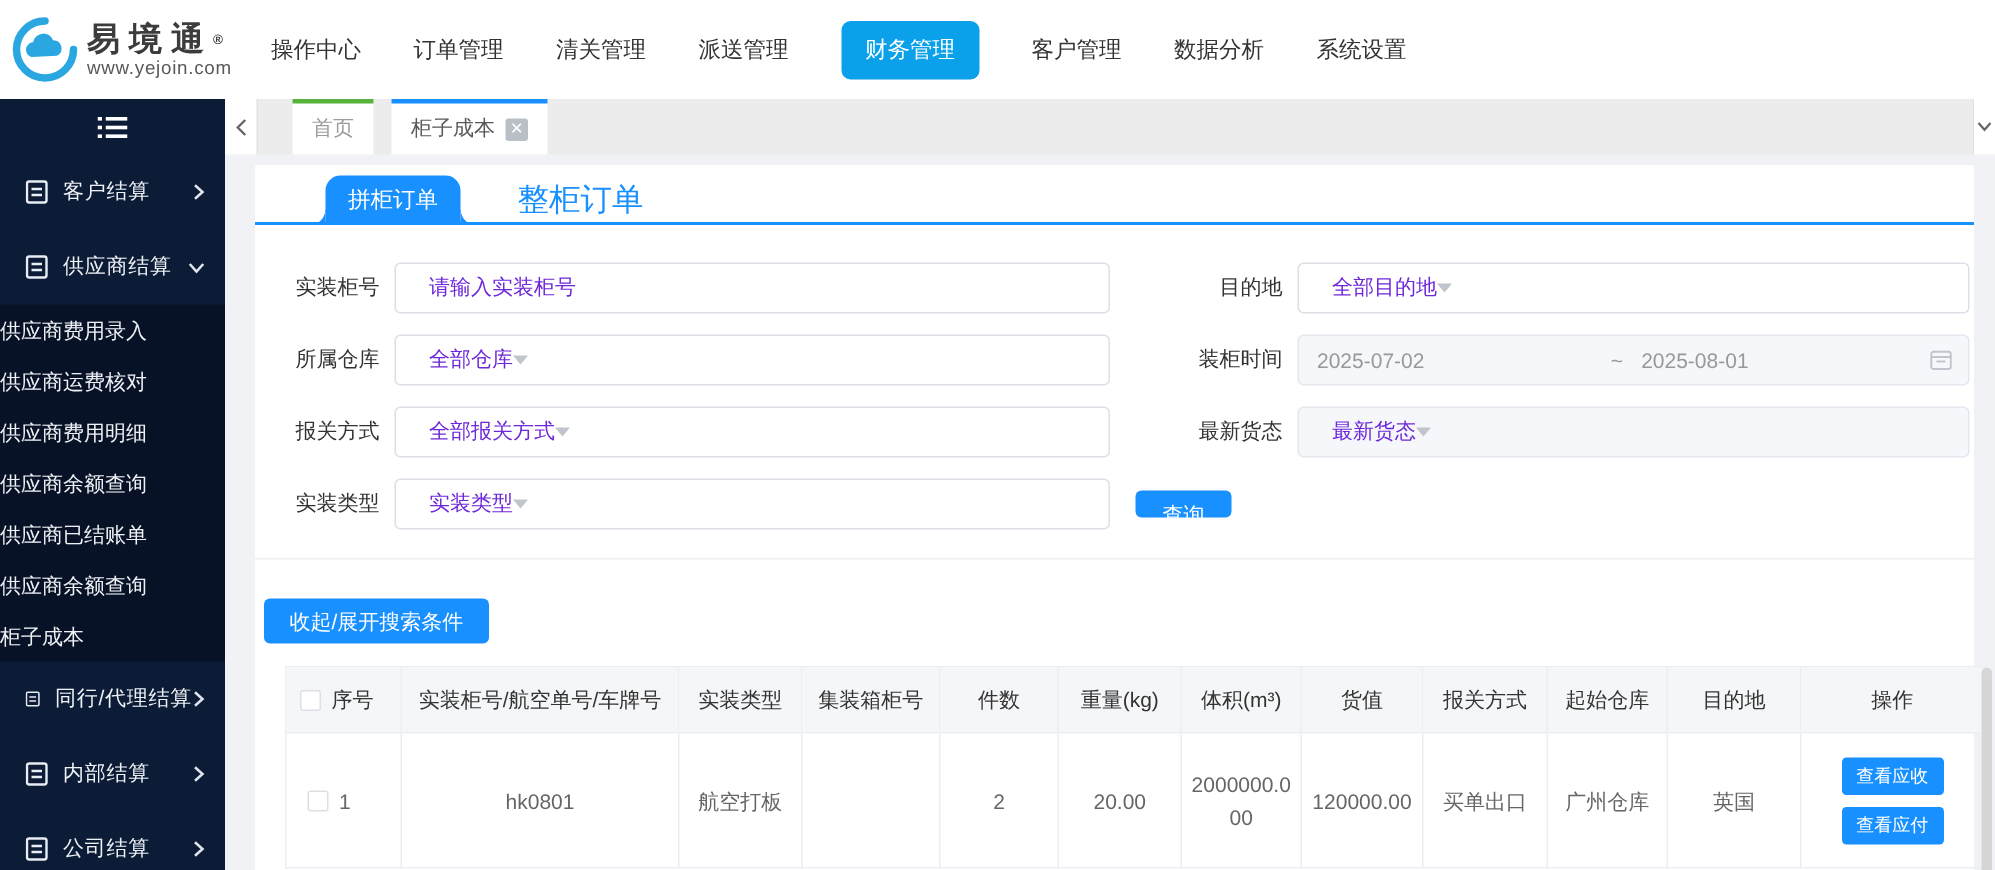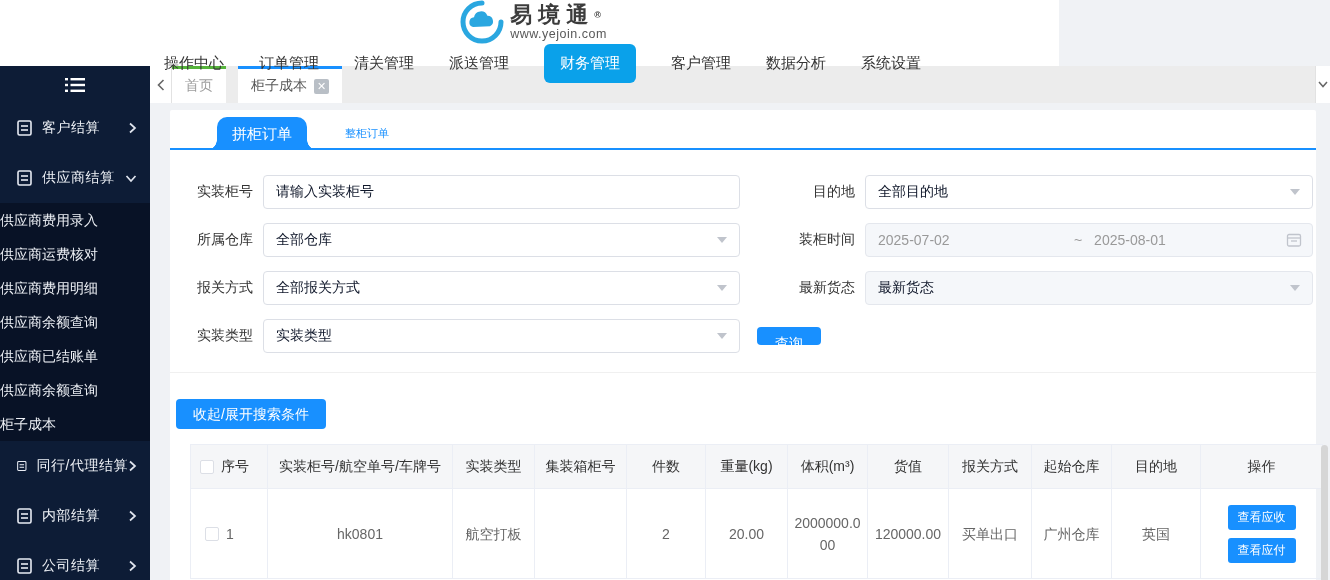--- a/index.html
+++ b/index.html
@@ -1,20 +1,20 @@
 <!DOCTYPE html>
 <html><head>
 <meta charset="utf-8">
 <style>
   * { margin:0; padding:0; box-sizing:border-box; }
   html,body { width:1330px; height:580px; overflow:hidden; }
   body { font-family:"Liberation Sans","DejaVu Sans",sans-serif; background:#f0f2f5; position:relative; }
 
   
-  .header { position:absolute; left:0; top:0; width:1059px; height:66px; background:#fff; display:flex; align-items:center; z-index:5;flex-direction:column; }
+  .header { position:absolute; left:0; top:0; width:1330px; height:66px; background:#fff; display:flex; align-items:center; z-index:5; }
   .logo-wrap { display:flex; align-items:center; padding-left:8px; flex:none; }
   .logo-text { margin-left:6px; }
   .logo-brand { font-size:22px; font-weight:700; color:#3c3c3c; letter-spacing:6px; line-height:24px; }
   .logo-reg { font-size:9px; vertical-align:top; letter-spacing:0; color:#3c3c3c; }
   .logo-url { font-size:12.5px; color:#595959; letter-spacing:.5px; }
   .nav { display:flex; align-items:center; gap:35px; margin-left:26px; }
   .nav-item { font-size:15px; color:#333; cursor:pointer; white-space:nowrap; }
   .nav-item.active { background:#0aa1ea; color:#fff; padding:10px 16px; border-radius:6px; }
   .hdr-right { margin-left:auto; display:flex; align-items:center; gap:13px; padding-right:8px; }
   .lang { font-size:15px; color:#f0a23d; cursor:pointer; }
@@ -31,46 +31,46 @@
   .side-sub { background:#081226; }
   .side-sub-item { height:34px; line-height:34px; font-size:14px; color:#eef1f6; cursor:pointer; white-space:nowrap; }
 
   
   .main { position:absolute; left:150px; top:66px; right:0; bottom:0; background:#f0f2f5; overflow:hidden; }
 
   
   .tabbar { position:relative; height:37px; background:#ececec; display:flex; align-items:stretch; }
   .tb-back { width:22px; background:#fff; border-right:1px solid #e2e2e2; display:flex; align-items:center; justify-content:center; cursor:pointer; }
   .tb-tab { background:#fff; display:flex; align-items:center; padding:0 13px; font-size:14px; border-top:3px solid transparent; cursor:pointer; }
-  .tb-tab.green { margin-left:0; border-top-color:#56b43c; color:#9c9c9c; }
+  .tb-tab.green { margin-left:23px; border-top-color:#56b43c; color:#9c9c9c; }
   .tb-tab.blue { margin-left:12px; border-top-color:#1890ff; color:#585858; gap:7px; }
   .tb-close { width:15px; height:15px; background:#b9bfc6; border-radius:2px; color:#fff; font-size:11px; line-height:15px; text-align:center; cursor:pointer; }
   .tb-more { position:absolute; right:0; top:0; bottom:0; width:15px; background:#fff; border-left:1px solid #e2e2e2; display:flex; align-items:center; justify-content:center; cursor:pointer; }
 
   
   .card { position:absolute; left:20px; top:44px; width:1146px; bottom:-10px; background:#fff; border-radius:2px; }
 
   .order-tabs { height:40px; position:relative; display:flex; align-items:flex-end; padding-left:47px; }
   .ot-underline { position:absolute; left:0; right:0; bottom:0; height:2px; background:#1890ff; }
   .ot-active { position:relative; height:33px; line-height:33px; padding:0 15px; background:#1890ff; color:#fff; font-size:15px; border-radius:10px 10px 0 0; z-index:1; cursor:pointer; }
   .ot-active::before { content:''; position:absolute; left:-10px; bottom:0; width:10px; height:10px;
      background:radial-gradient(circle at 0 0, transparent 9.5px, #1890ff 10px); }
   .ot-active::after { content:''; position:absolute; right:-10px; bottom:0; width:10px; height:10px;
      background:radial-gradient(circle at 100% 0, transparent 9.5px, #1890ff 10px); }
-  .ot-plain { height:33px; line-height:33px; margin-left:23px; padding:0 15px; color:#1890ff; font-size:11px; cursor:pointer; }
+  .ot-plain { height:33px; line-height:33px; margin-left:23px; padding:0 15px; color:#1890ff; font-size:21px; cursor:pointer; }
 
   
   .search { padding-top:25px; }
   .f-row { display:flex; align-items:center; margin-bottom:14px; height:34px; }
   .f-label { width:83px; flex:none; text-align:right; font-size:14px; color:#333; }
   .f-label2 { width:115px; flex:none; text-align:right; font-size:14px; color:#333; }
-  .ctrl { margin-left:10px; height:34px; border:1px solid #dcdfe6; border-radius:4px; background:#fff; display:flex; align-items:center; padding:0 12px; font-size:14px; color:#0f172a; }
+  .ctrl { margin-left:10px; height:34px; border:1px solid #dcdfe6; border-radius:4px; background:#fff; display:flex; align-items:center; padding:0 22px; font-size:14px; color:#6d28d9; }
   .w-left { width:477px; }
   .w-right { width:448px; }
-  .sel { justify-content:space-between; cursor:pointer; }
+  .sel { justify-content:flex-start; cursor:pointer; }
   .caret { width:0; height:0; border-left:5px solid transparent; border-right:5px solid transparent; border-top:6px solid #c0c4cc; flex:none; }
   .gray { background:#f5f7fa; border-color:#e4e7ed; }
   .daterange { padding:0 10px 0 12px; color:#999; }
   .dr-start { flex:1; }
   .dr-sep { color:#999; padding:0 4px; }
   .dr-end { flex:1; padding-left:8px; }
   .btn-primary { margin-left:17px; height:18px; line-height:33px; padding:0 18px; background:#1890ff; color:#fff; font-size:14px; border:none; border-radius:4px; cursor:pointer; }
   .form-divider { margin-top:19px; border-bottom:1px solid #f0f0f0; }
   .btn-toggle { margin:26px 0 0 6px; height:30px; line-height:30px; padding:0 17px; background:#1890ff; color:#fff; font-size:14px; border:none; border-radius:4px; cursor:pointer; }
 

